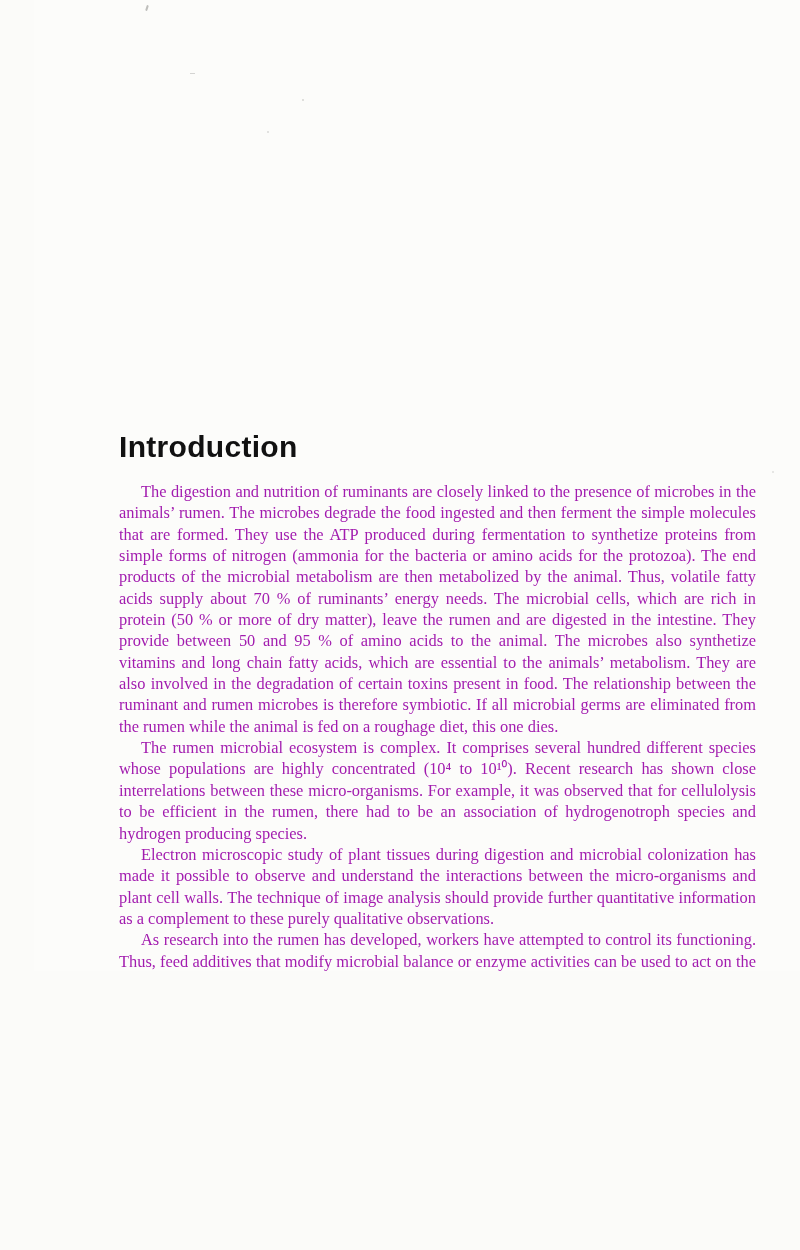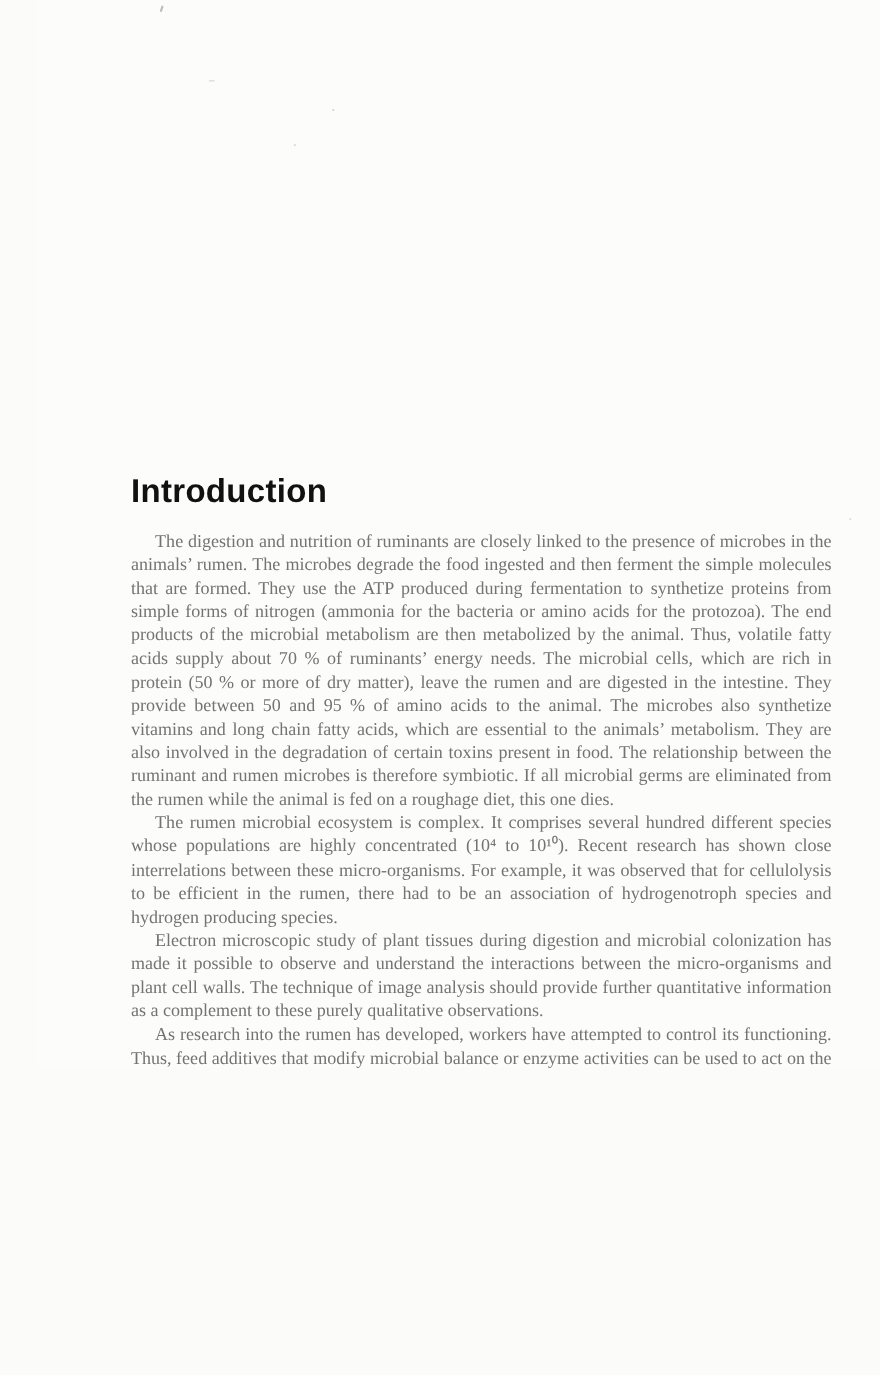--- a/index.html
+++ b/index.html
@@ -31,21 +31,21 @@
     letter-spacing: 0.3px;
     color: #111;
   }
   p.body-paragraph {
     margin: 0;
     font-family: "Liberation Serif", serif;
     font-size: 16.4px;
     line-height: 21.35px;
     text-align: justify;
     text-indent: 22px;
-    color: #737373;
+    color: #a21caf;
   }
   p.body-paragraph.last {
     text-align-last: justify;
   }
   
   .speck {
     position: absolute;
     background: #8a8a86;
     opacity: 0.55;
   }

